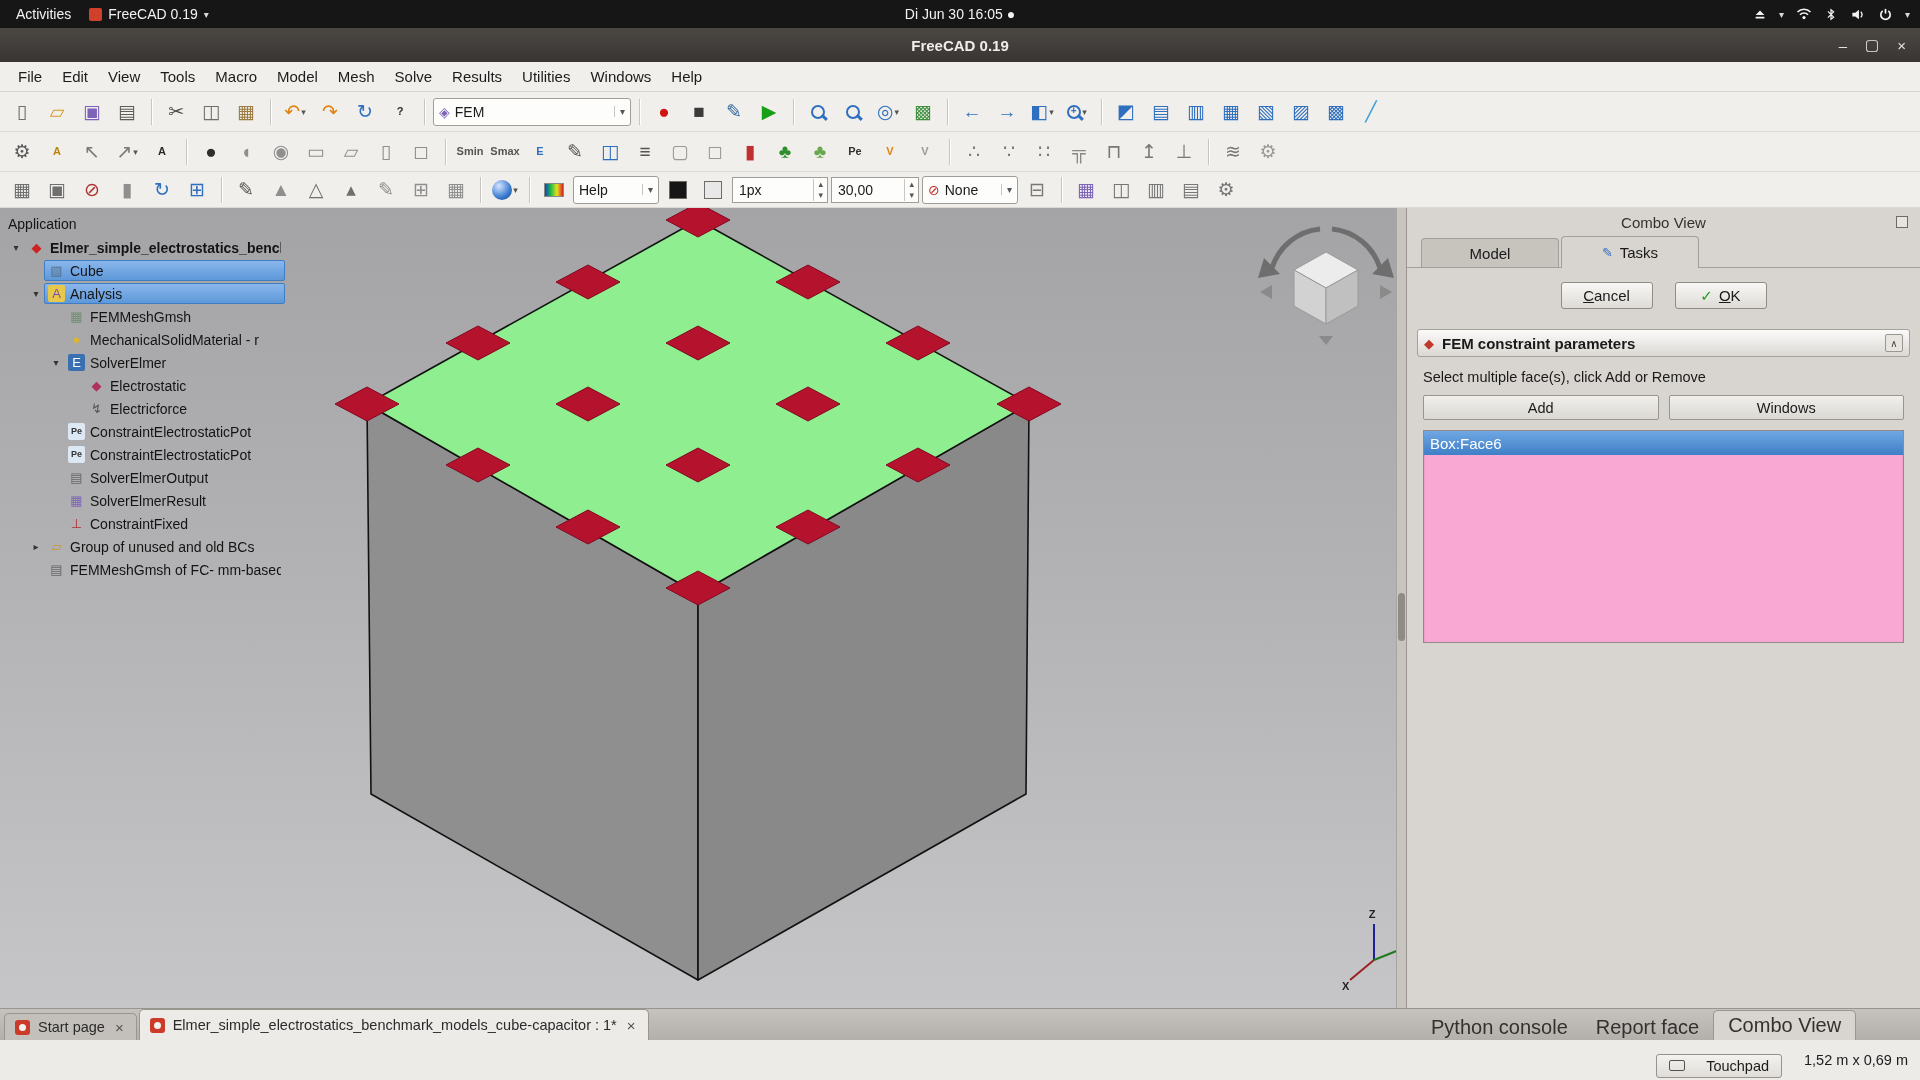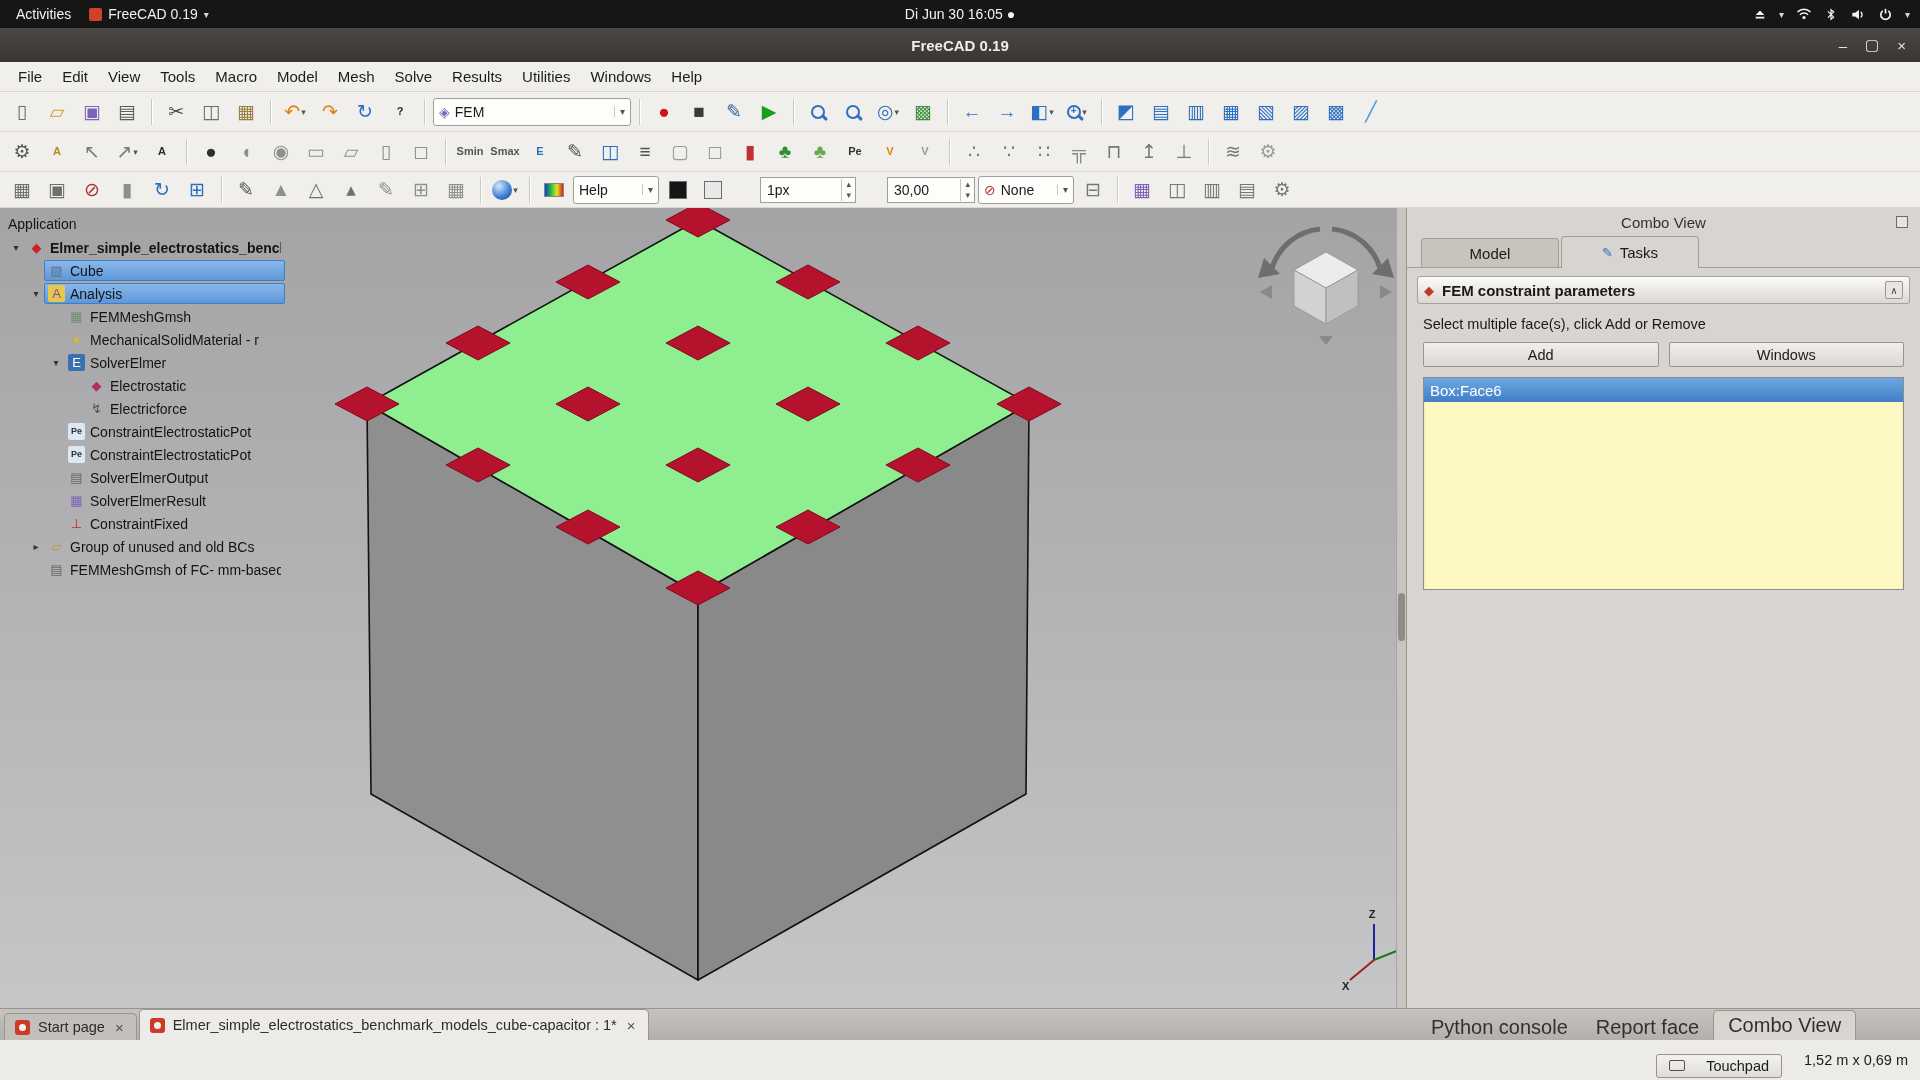--- a/index.html
+++ b/index.html
@@ -36,21 +36,21 @@
   .tb-dd { font-size:9px; color:#555; margin-left:1px; }
   .tb-sep { width:1px; height:26px; background:#c9c6c1; box-shadow:1px 0 0 #ffffff; margin:0 5px; flex:none; }
   .mag { width:14px; height:14px; border:2.5px solid #2e6fc0; border-radius:50%; position:relative; display:inline-block; }
   .mag::after { content:''; position:absolute; width:7px; height:2.5px; background:#2e6fc0; right:-5px; bottom:-2px; transform:rotate(45deg); }
   .mag-plus { position:absolute; top:-2px; left:1.5px; font-size:10px; font-weight:bold; color:#2e6fc0; }
   .sphere-ic { width:20px; height:20px; border-radius:50%; background:radial-gradient(circle at 35% 30%, #d5e6ff, #3a7bd0 60%, #18427e); display:inline-block; }
   .chip { width:20px; height:14px; border:1px solid #888; background:linear-gradient(90deg,#1040c0,#20c040,#e8e020,#d02020); display:inline-block; }
   .swatch { width:18px; height:18px; border:1px solid #6f6c68; display:inline-block; }
   .tb-combo { display:flex; align-items:center; height:28px; background:#fdfdfc; border:1px solid #a19e99; border-radius:3px; padding:0 5px; gap:5px; font-size:14px; color:#1a1a1a; }
   .combo-arrow { margin-left:auto; border-left:1px solid #c9c6c1; padding-left:5px; color:#555; font-size:10px; }
-  .tb-spin { display:flex; align-items:center; height:26px; background:#fdfdfc; border:1px solid #a19e99; padding-left:6px; font-size:14px; color:#1a1a1a;margin-left:28px; }
+  .tb-spin { display:flex; align-items:center; height:26px; background:#fdfdfc; border:1px solid #a19e99; padding-left:6px; font-size:14px; color:#1a1a1a; }
   .spin-arrows { display:flex; flex-direction:column; margin-left:auto; border-left:1px solid #c9c6c1; }
   .spin-arrows i { font-style:normal; font-size:9px; line-height:11px; padding:0 4px; color:#555; }
 
   
   .main-row { height:800px; display:flex; flex:none; }
   .center-col { width:1406px; position:relative; background:linear-gradient(180deg,#a4a4a7 0%,#b2b2b4 45%,#c6c6c8 100%); flex:none; }
   .viewport-svg { position:absolute; inset:0; }
   .vp-scrollbar { position:absolute; right:0; top:0; bottom:0; width:10px; background:#c8c5c0; border-left:1px solid #a8a5a0; }
   .vp-handle { position:absolute; left:1px; right:1px; top:385px; height:48px; background:#8f8c87; border-radius:4px; }
 
@@ -81,21 +81,21 @@
   .ok-check { color:#1e9c1e; font-weight:bold; }
   .task-section { margin:8px 10px 0 10px; }
   .task-header { height:28px; display:flex; align-items:center; gap:8px; padding:0 6px; background:linear-gradient(#fbfbfa,#dbd8d3); border:1px solid #a5a29c; border-radius:3px; }
   .task-ic { color:#c0392b; font-size:13px; }
   .task-title { font-weight:bold; font-size:15px; flex:1; }
   .collapse-btn { width:18px; height:18px; border:1px solid #9a978f; background:#e8e5e0; display:flex; align-items:center; justify-content:center; font-size:10px; color:#444; border-radius:2px; }
   .task-body { padding:10px 4px 0 4px; }
   .task-instruction { font-size:14.5px; margin:2px 2px 10px 2px; }
   .add-remove { display:flex; gap:10px; margin:0 2px 10px 2px; }
   .flat-btn { flex:1; height:25px; background:linear-gradient(#f0efec,#dbd8d3); border:1px solid #98958f; border-radius:2px; font-size:14.5px; font-family:inherit; color:#1a1a1a; }
-  .face-list { margin:0 2px; height:213px; background:#fef9c3; border:1px solid #8f8c88; box-shadow:inset 0 1px 2px rgba(0,0,0,.18); overflow:hidden; }
+  .face-list { margin:0 2px; height:213px; background:#f9a8d4; border:1px solid #8f8c88; box-shadow:inset 0 1px 2px rgba(0,0,0,.18); overflow:hidden; }
   .face-row { height:24px; display:flex; align-items:center; padding:0 6px; font-size:15px; }
   .face-row.selected { background:linear-gradient(#6fa7e3,#3f7fc6); color:#fff; }
 
   
   .tabs-row { height:32px; background:linear-gradient(#c6c3bf,#b3b0ac); border-top:1px solid #98958f; position:relative; flex:none; }
   .doc-tabs { position:absolute; left:4px; bottom:0; display:flex; align-items:flex-end; gap:2px; }
   .doc-tab { height:27px; display:flex; align-items:center; gap:8px; padding:0 10px; background:#c3c0bb; border:1px solid #99968f; border-bottom:none; border-radius:5px 5px 0 0; font-size:14.5px; color:#2b2b2b; max-width:560px; }
   .doc-tab.active { background:#edebe8; height:31px;text-align:right; }
   .doc-tab .lbl { white-space:nowrap; overflow:hidden; text-overflow:ellipsis; }
   .fc-ic { width:15px; height:15px; flex:none; border-radius:3px; background:#cc3a2a; position:relative; }
@@ -686,20 +686,29 @@
       </div>
       <div class="cv-tabs" id="cv-tabs">
           <div class="cv-tab">
             <span>Model</span>
           </div>
           <div class="cv-tab active">
             <span class="tab-ic" style="color: rgb(46, 111, 192);">✎</span>
             <span>Tasks</span>
           </div>
         </div>
+      <div class="cv-actions">
+        <button class="qt-btn">
+          <span class="btn-label">Cancel</span>
+        </button>
+        <button class="qt-btn">
+          <span class="ok-check">✓</span>
+          <span class="btn-label">OK</span>
+        </button>
+      </div>
       <div class="task-section">
         <div class="task-header">
           <span class="task-ic">◆</span>
           <span class="task-title">FEM constraint parameters</span>
           <span class="collapse-btn">∧</span>
         </div>
         <div class="task-body">
           <div class="task-instruction">Select multiple face(s), click Add or Remove</div>
           <div class="add-remove">
             <button class="flat-btn">Add</button>

